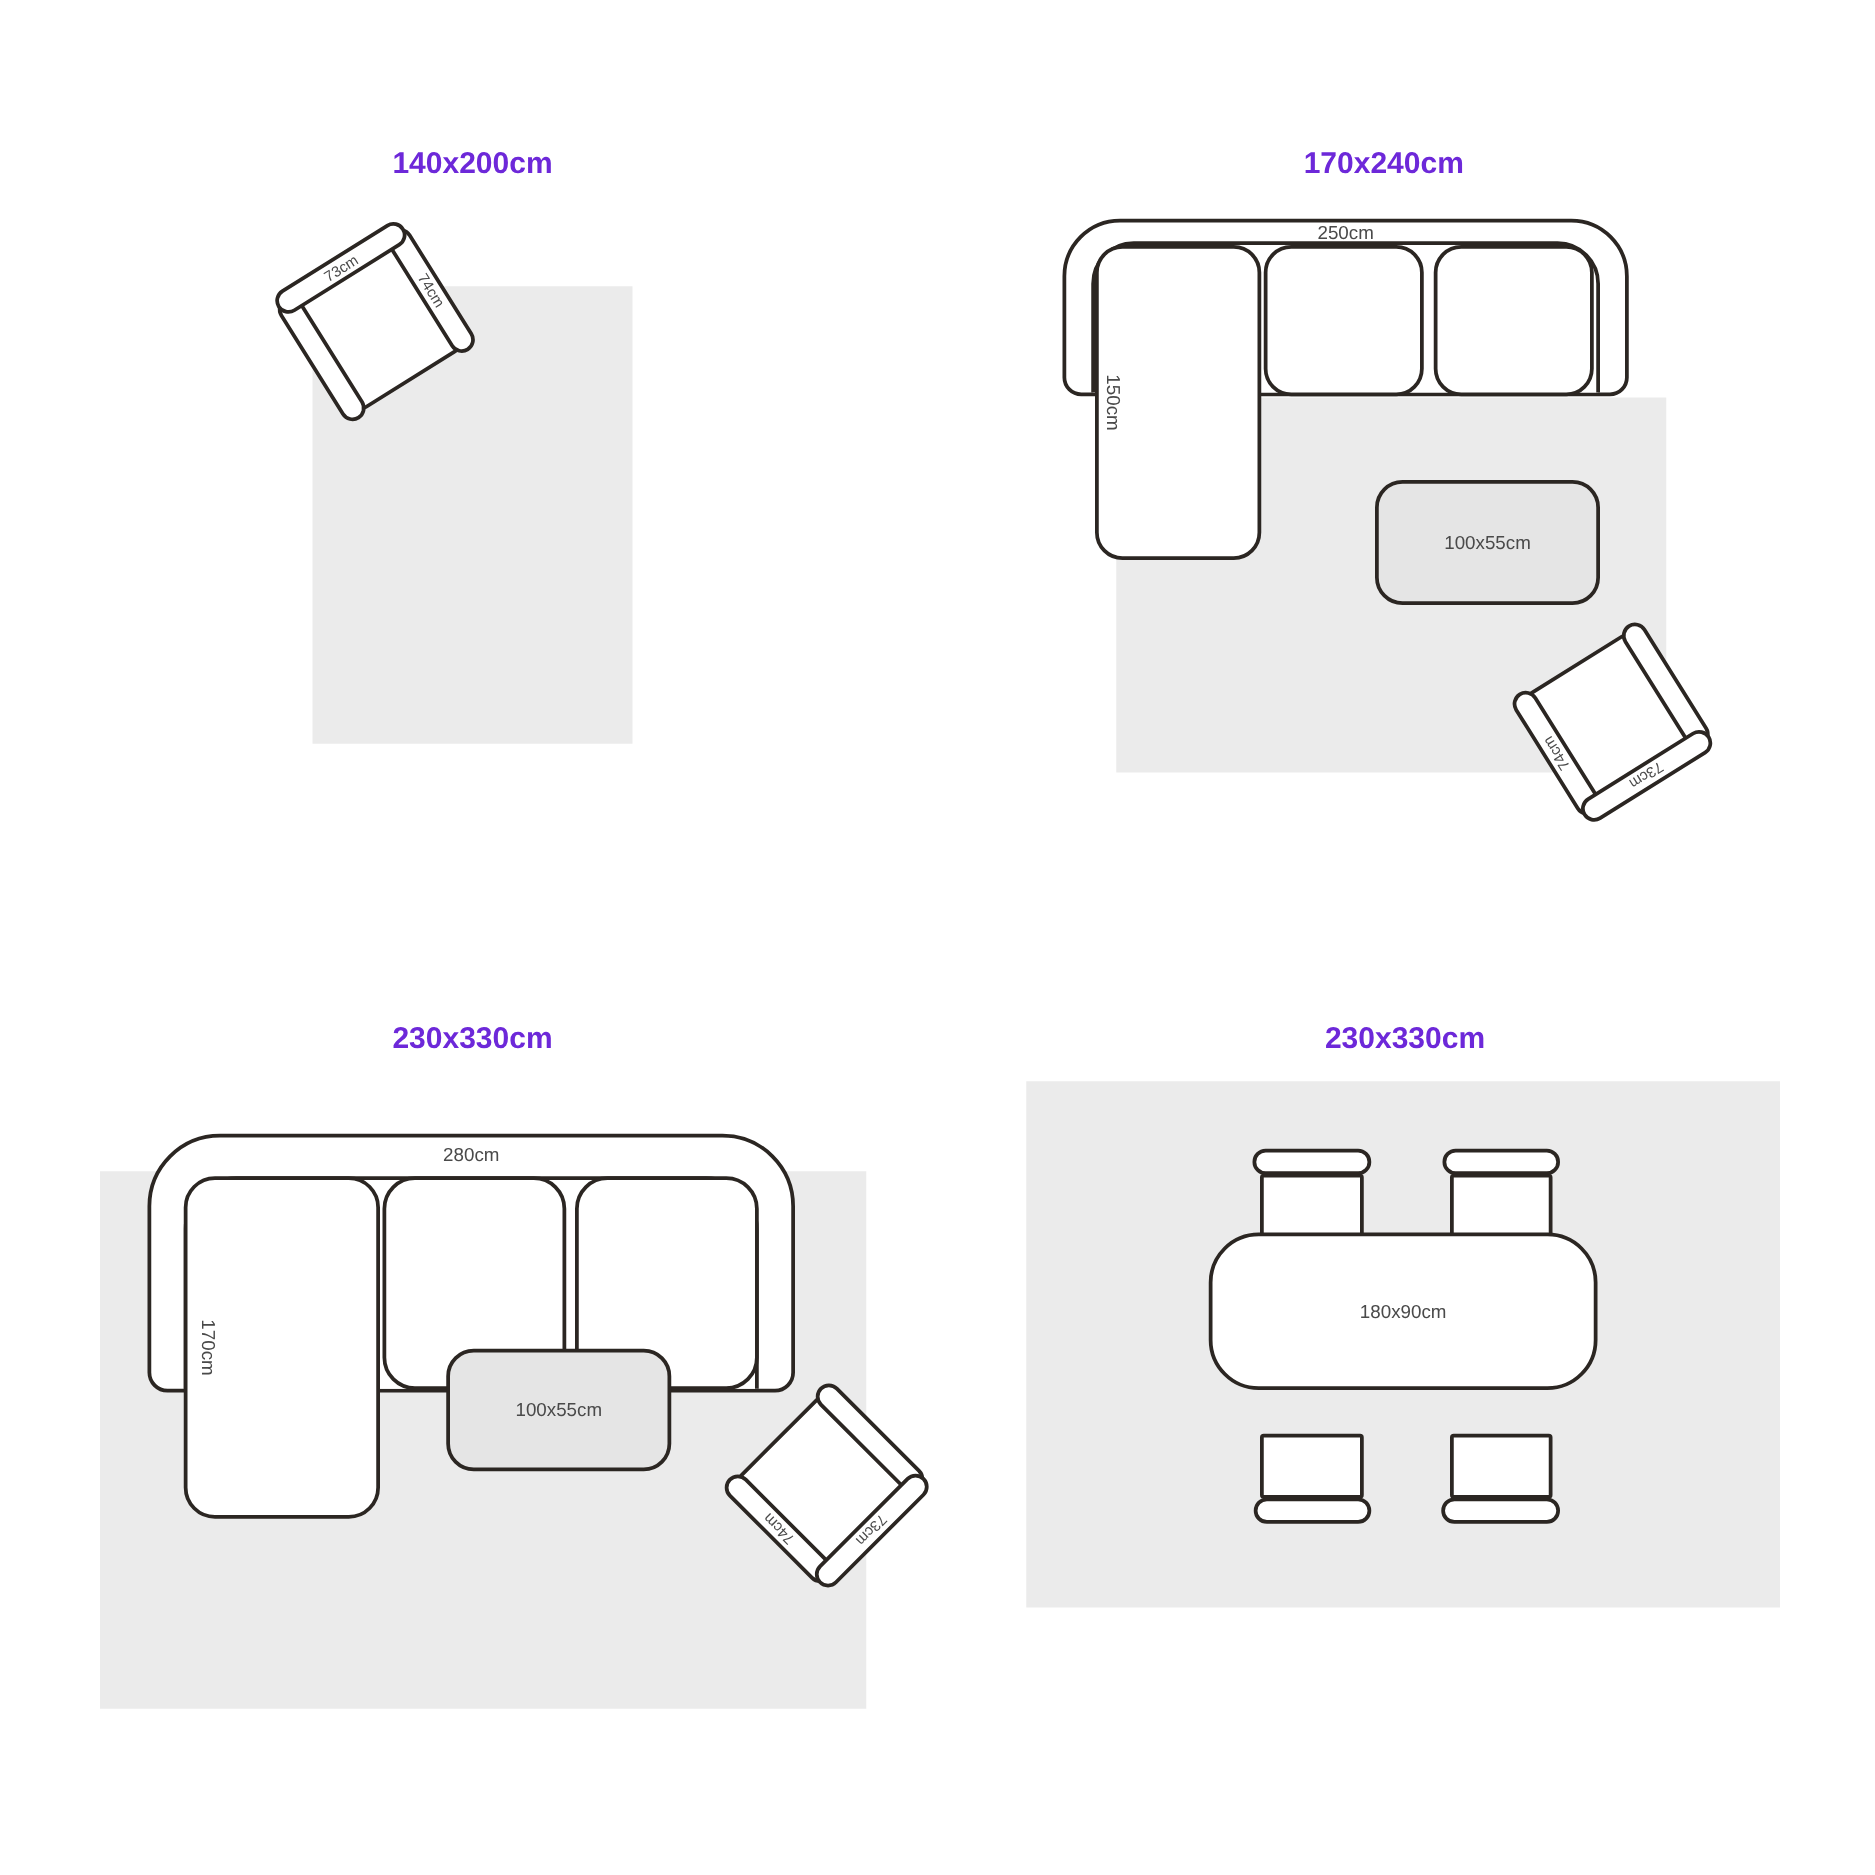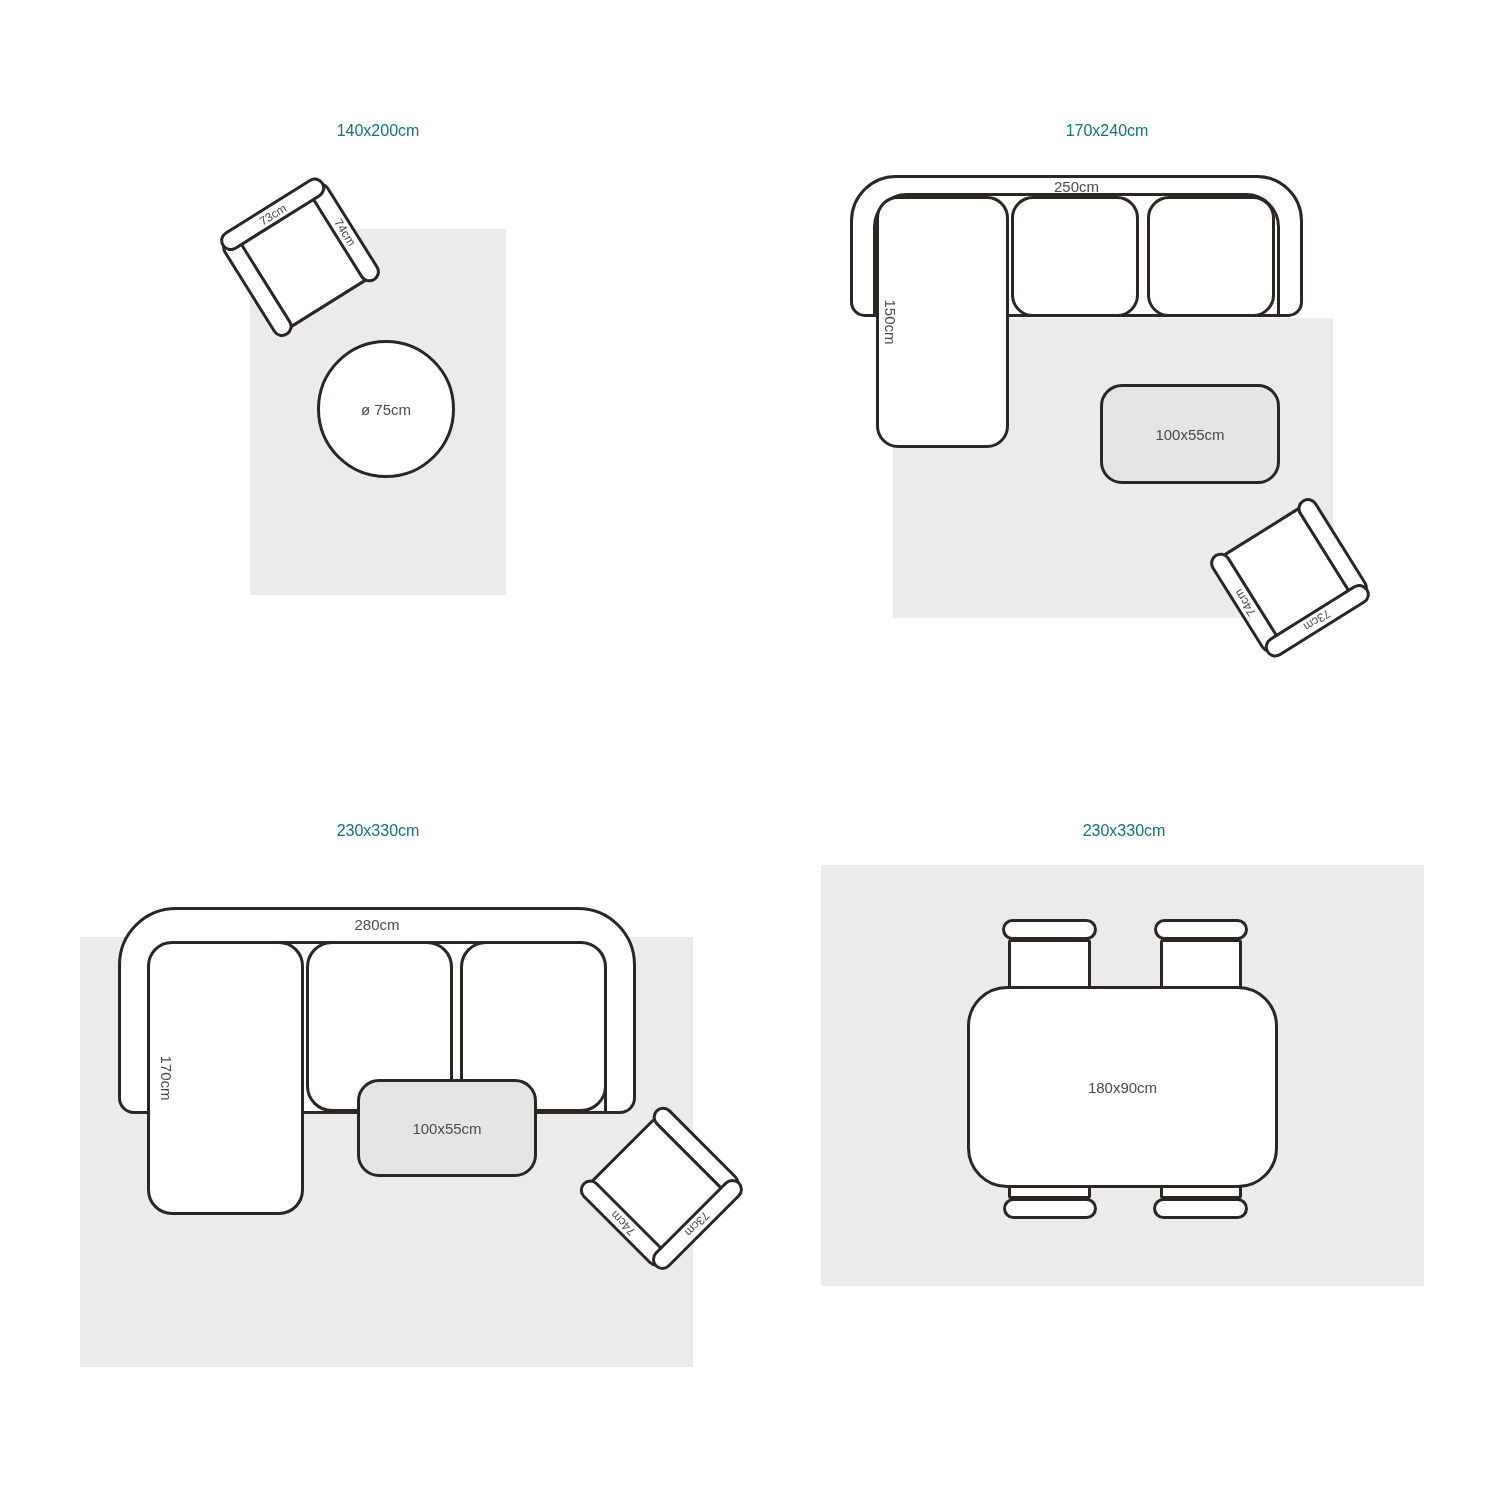--- a/index.html
+++ b/index.html
@@ -7,21 +7,21 @@
   #canvas {
     position: relative;
     width: 1500px; height: 1500px;
     background: #ffffff;
     font-family: "Liberation Sans", sans-serif;
     overflow: hidden;
   }
   .rug { position: absolute; background: #ebebeb; }
   .title {
     position: absolute; transform: translate(-50%,-50%);
-    font-size: 16px; font-weight: 400; color: #0f766e; white-space: nowrap;
+    font-size: 24px; font-weight: 700; color: #6d28d9; white-space: nowrap;
   }
   .dim { font-size: 15px; color: #4a4a4a; white-space: nowrap; font-weight: 400; }
 
   
   .armchair { position: absolute; width: 124px; height: 124px; }
   .armchair .seat {
     position: absolute; left: 10px; top: 9px; width: 104px; height: 108px;
     border: 3px solid #2b2622; border-radius: 10px; background: #fff;
   }
   .armchair .arm {
@@ -81,21 +81,21 @@
   .coffee-tr { left: 1100px; top: 384px; width: 180px; height: 100px; }
   .coffee-bl { left: 357px; top: 1079px; width: 180px; height: 98px; }
 
   .round-table {
     position: absolute; left: 317px; top: 340px; width: 138px; height: 138px;
     border: 3px solid #2b2622; border-radius: 50%; background: #fff;
     display: flex; align-items: center; justify-content: center;
   }
 
   .dining-table {
-    position: absolute; left: 967px; top: 986px; width: 311px; height: 202px;
+    position: absolute; left: 967px; top: 986px; width: 311px; height: 126px;
     border: 3px solid #2b2622; border-radius: 40px; background: #fff;
     display: flex; align-items: center; justify-content: center;
   }
   .dchair-seat { position: absolute; background: #fff; border: 3px solid #2b2622; border-radius: 3px; }
   .dchair-back { position: absolute; background: #fff; border: 3px solid #2b2622; border-radius: 12px; }
   .seat-1 { left: 1008px; top: 939px; width: 83px; height: 53px; }
   .seat-2 { left: 1160px; top: 939px; width: 82px; height: 53px; }
   .seat-3 { left: 1008px; top: 1147px; width: 83px; height: 52px; }
   .seat-4 { left: 1160px; top: 1147px; width: 82px; height: 52px; }
   .back-1 { left: 1002px; top: 919px; width: 95px; height: 21px; }
@@ -111,23 +111,20 @@
   <div class="rug" style="left:250px; top:229px; width:256px; height:366px;"></div>
   <div class="rug" style="left:893px; top:318px; width:440px; height:300px;"></div>
   <div class="rug" style="left:80px; top:937px; width:613px; height:430px;"></div>
   <div class="rug" style="left:821px; top:865px; width:603px; height:421px;"></div>
 
   <div class="title" style="left:378px; top:131px;">140x200cm</div>
   <div class="title" style="left:1107px; top:131px;">170x240cm</div>
   <div class="title" style="left:378px; top:831px;">230x330cm</div>
   <div class="title" style="left:1124px; top:831px;">230x330cm</div>
 
-  <div class="round-table">
-    <span class="dim">ø 75cm</span>
-  </div>
 
   <div class="armchair armchair-tl">
     <div class="seat"></div>
     <div class="arm arm-left"></div>
     <div class="arm arm-right">
       <span class="lbl">74cm</span>
     </div>
     <div class="back">
       <span class="lbl">73cm</span>
     </div>

